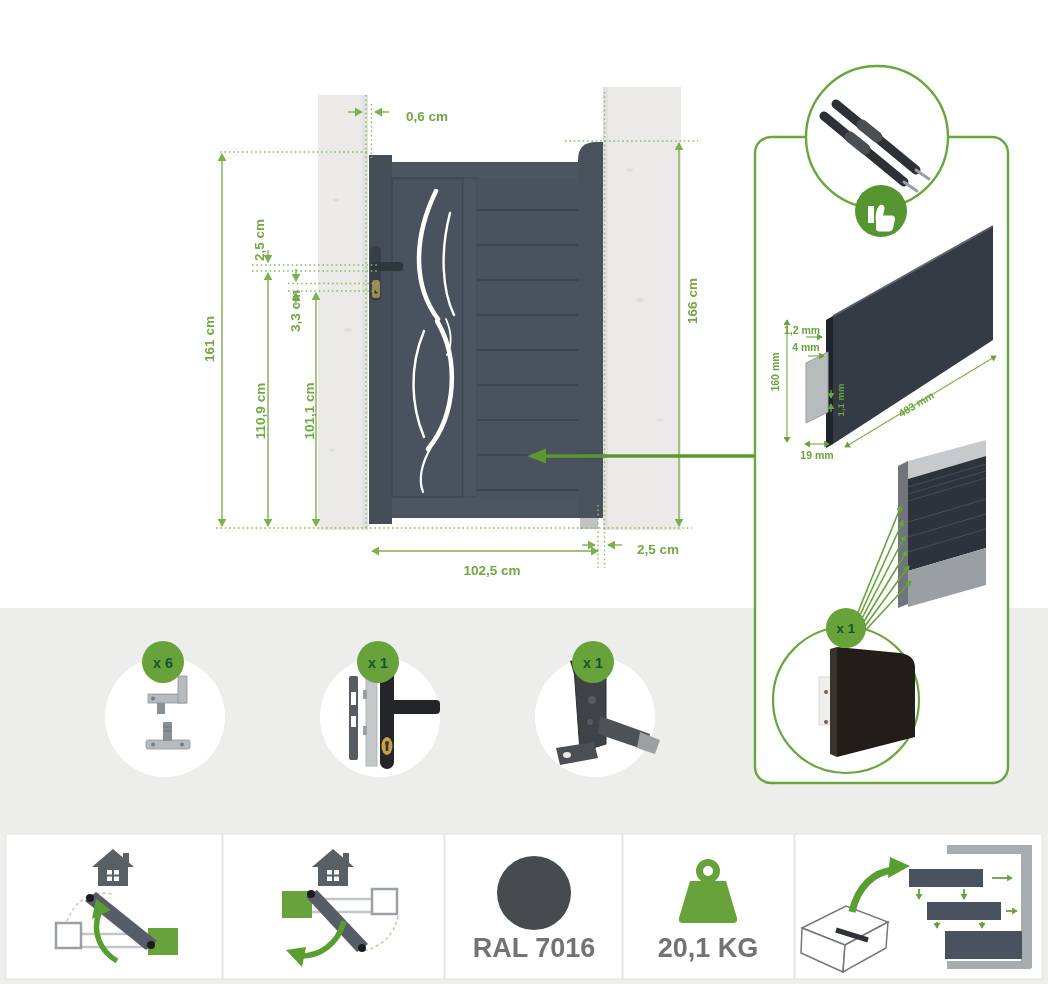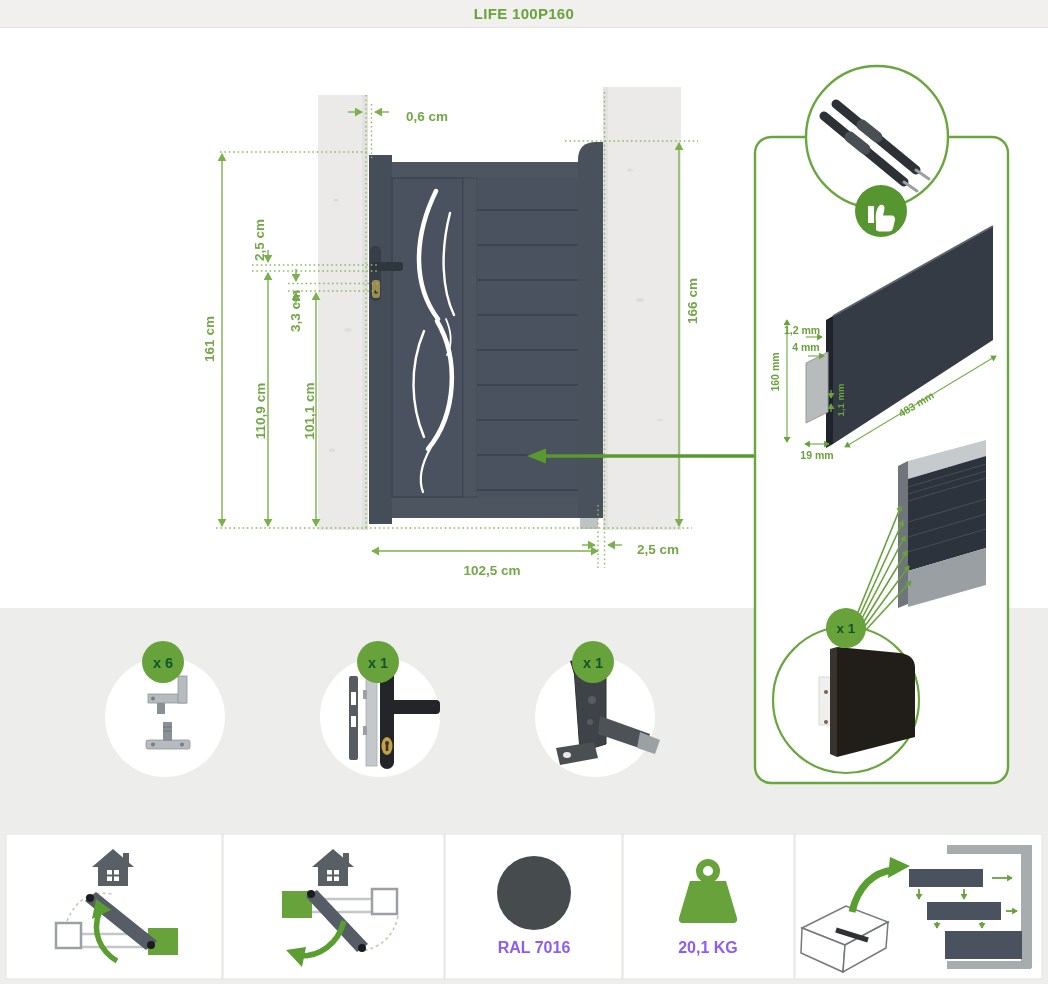--- a/index.html
+++ b/index.html
@@ -9,30 +9,27 @@
           border-bottom:1px solid #e4e4e2;display:flex;align-items:center;justify-content:center;}
   .topbar .title{font-size:15px;font-weight:700;color:#68a33c;letter-spacing:.3px;}
   svg.layer{position:absolute;left:0;top:0;}
   .lbl{position:absolute;color:#74a746;font-weight:600;font-size:13.5px;white-space:nowrap;
        transform:translate(-50%,-50%);}
   .rot{transform:translate(-50%,-50%) rotate(-90deg);}
   .sm{font-size:10.5px;color:#6aa23c;}
   .xs{font-size:9.5px;color:#6aa23c;}
   .rot31{transform:translate(-50%,-50%) rotate(-31deg);}
   .badge-lbl{color:#14532d;font-weight:700;font-size:14.5px;}
-  .spec-lbl{font-size:16px;font-weight:700;color:#8b5cf6;}
+  .spec-lbl{font-size:27px;font-weight:700;color:#737373;}
 </style>
 </head>
 <body>
 
 <div class="screen">
 
-  <div class="topbar">
-    <span class="title">LIFE 100P160</span>
-  </div>
 
   <svg class="layer" width="1048" height="984" viewBox="0 0 1048 984">
     <defs>
       <marker id="aE" viewBox="0 0 10 10" refX="8" refY="5" markerWidth="9" markerHeight="9" orient="auto-start-reverse" markerUnits="userSpaceOnUse">
         <path d="M0,0 L9,5 L0,10 z" fill="#7cb04c"></path>
       </marker>
       <marker id="aS" viewBox="0 0 10 10" refX="7" refY="5" markerWidth="7" markerHeight="7" orient="auto-start-reverse" markerUnits="userSpaceOnUse">
         <path d="M0,0 L8,5 L0,10 z" fill="#67a23a"></path>
       </marker>
       <g id="houseG">

